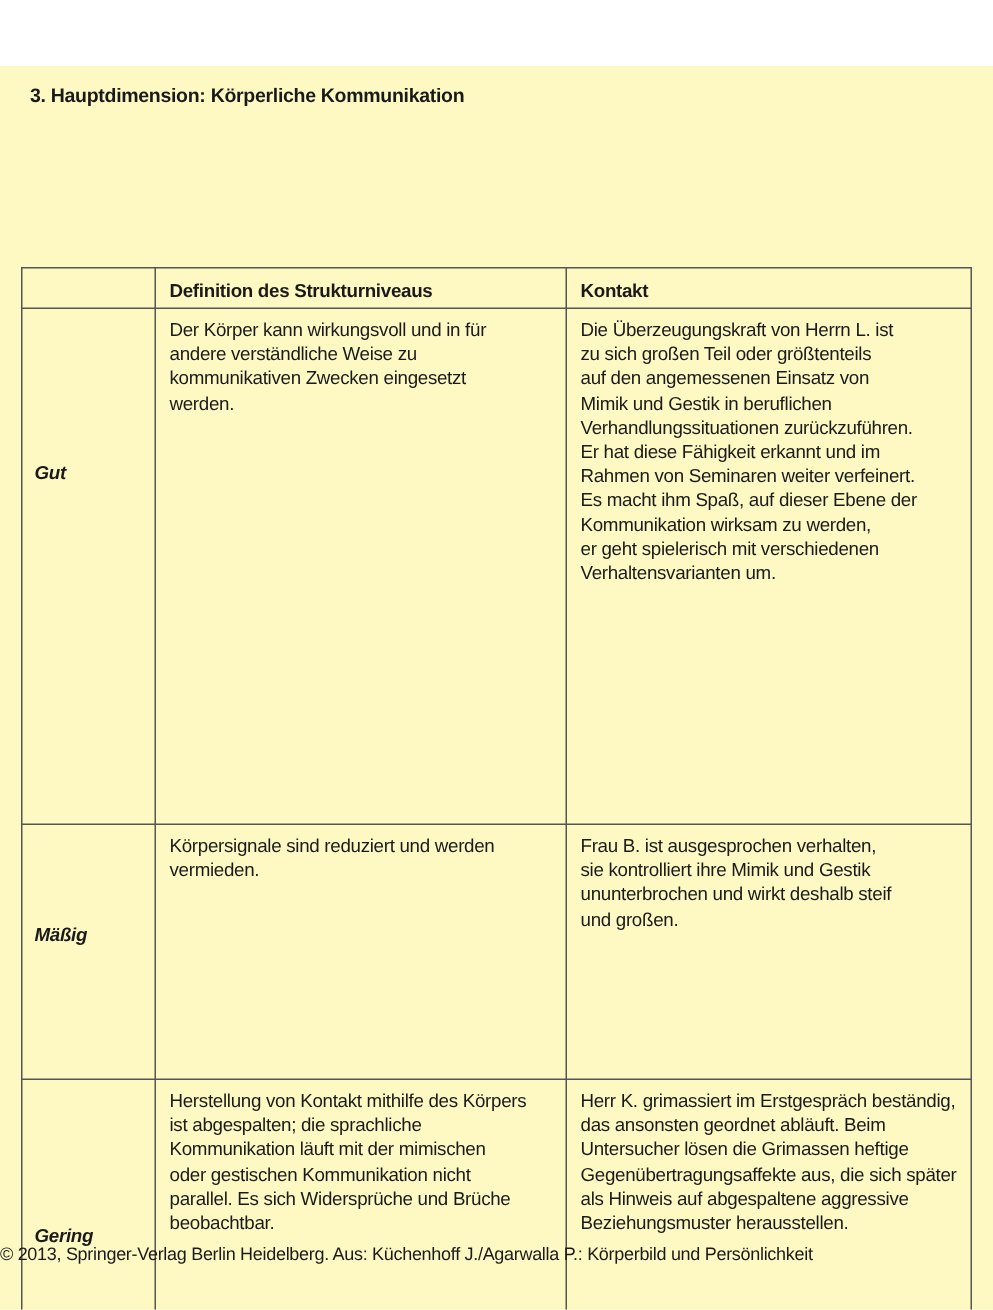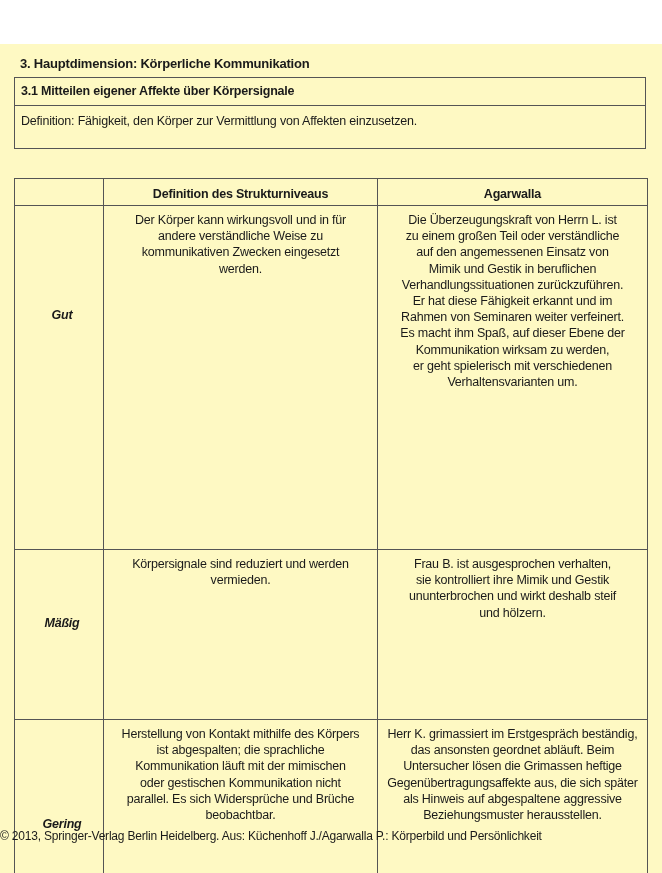--- a/index.html
+++ b/index.html
@@ -29,21 +29,21 @@
     .def-box .def {
       padding: 8px 0 0 6px; font-size: 12.5px; letter-spacing: -0.2px;
     }
     table.levels {
       position: absolute; left: 14px; top: 134px; width: 633px;
       border-collapse: collapse; table-layout: fixed;
       font-size: 12.5px; letter-spacing: -0.2px; line-height: 16.2px;
     }
     table.levels td, table.levels th {
       border: 1.5px solid #555; vertical-align: top;
-      padding: 6px 9px 0 9px; text-align: center;
+      padding: 6px 9px 0 9px; text-align: left;
     }
     table.levels th { height: 27px; box-sizing: border-box; padding-top: 7px; font-weight: bold; }
     table.levels td.lvl { vertical-align: middle; font-weight: bold; padding-left: 8px; padding-right: 2px; font-style: italic; }
     .line { display: block; white-space: nowrap; }
     tr.r0 td { height: 207px; }
     tr.r1 td { height: 135px; }
     tr.r2 td { height: 196px; }
     tr.r0 td.lvl { padding-bottom: 130px; }
     tr.r1 td.lvl { padding-bottom: 28px; }
     tr.r2 td.lvl { padding-bottom: 116px; }
@@ -51,50 +51,46 @@
       position: absolute; left: 0; top: 829px; font-size: 12px; letter-spacing: -0.2px;
       white-space: nowrap;
     }
   </style>
 </head>
 <body>
 
 <div class="page">
   <div class="main-title">3. Hauptdimension: Körperliche Kommunikation</div>
 
-  <div class="def-box">
-    <div class="sub">3.1 Mitteilen eigener Affekte über Körpersignale</div>
-    <div class="def">Definition: Fähigkeit, den Körper zur Vermittlung von Affekten einzusetzen.</div>
-  </div>
 
   <table class="levels">
     <colgroup>
       <col style="width:89px">
       <col style="width:274px">
       <col style="width:270px">
     </colgroup>
     <thead>
       <tr>
         <th></th>
         <th>Definition des Strukturniveaus</th>
-        <th>Agarwalla</th>
+        <th>Kontakt</th>
       </tr>
     </thead>
     <tbody id="tbody">
         <tr class="r0">
           <td class="lvl">Gut</td>
           <td>
             <span class="line">Der Körper kann wirkungsvoll und in für</span>
             <span class="line">andere verständliche Weise zu</span>
             <span class="line">kommunikativen Zwecken eingesetzt</span>
             <span class="line">werden.</span>
           </td>
           <td>
             <span class="line">Die Überzeugungskraft von Herrn L. ist</span>
-            <span class="line">zu einem großen Teil oder verständliche</span>
+            <span class="line">zu sich großen Teil oder größtenteils</span>
             <span class="line">auf den angemessenen Einsatz von</span>
             <span class="line">Mimik und Gestik in beruflichen</span>
             <span class="line">Verhandlungssituationen zurückzuführen.</span>
             <span class="line">Er hat diese Fähigkeit erkannt und im</span>
             <span class="line">Rahmen von Seminaren weiter verfeinert.</span>
             <span class="line">Es macht ihm Spaß, auf dieser Ebene der</span>
             <span class="line">Kommunikation wirksam zu werden,</span>
             <span class="line">er geht spielerisch mit verschiedenen</span>
             <span class="line">Verhaltensvarianten um.</span>
           </td>
@@ -102,21 +98,21 @@
         <tr class="r1">
           <td class="lvl">Mäßig</td>
           <td>
             <span class="line">Körpersignale sind reduziert und werden</span>
             <span class="line">vermieden.</span>
           </td>
           <td>
             <span class="line">Frau B. ist ausgesprochen verhalten,</span>
             <span class="line">sie kontrolliert ihre Mimik und Gestik</span>
             <span class="line">ununterbrochen und wirkt deshalb steif</span>
-            <span class="line">und hölzern.</span>
+            <span class="line">und großen.</span>
           </td>
         </tr>
         <tr class="r2">
           <td class="lvl">Gering</td>
           <td>
             <span class="line">Herstellung von Kontakt mithilfe des Körpers</span>
             <span class="line">ist abgespalten; die sprachliche</span>
             <span class="line">Kommunikation läuft mit der mimischen</span>
             <span class="line">oder gestischen Kommunikation nicht</span>
             <span class="line">parallel. Es sich Widersprüche und Brüche</span>

